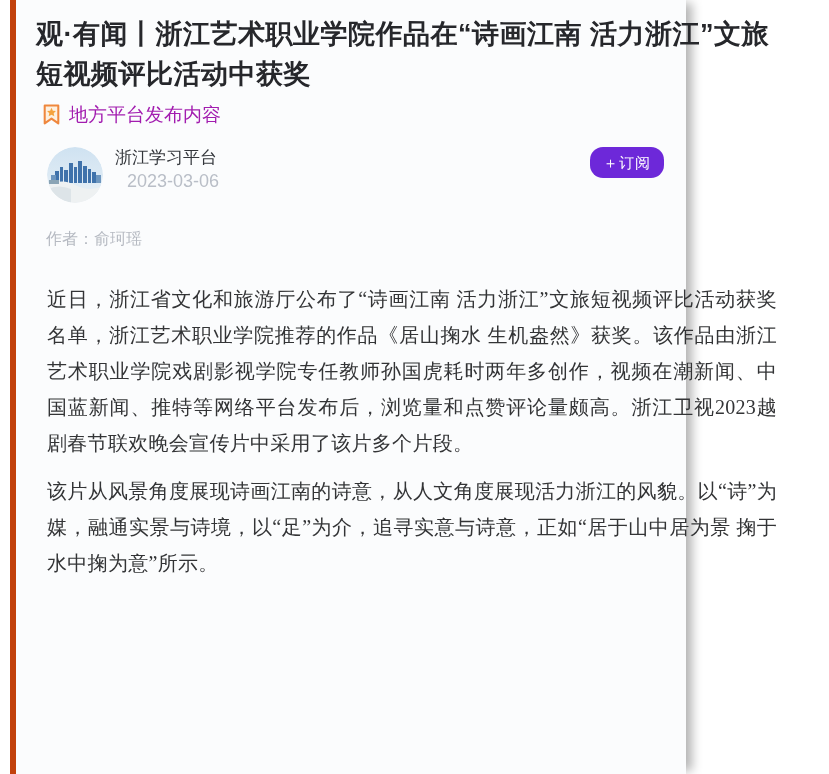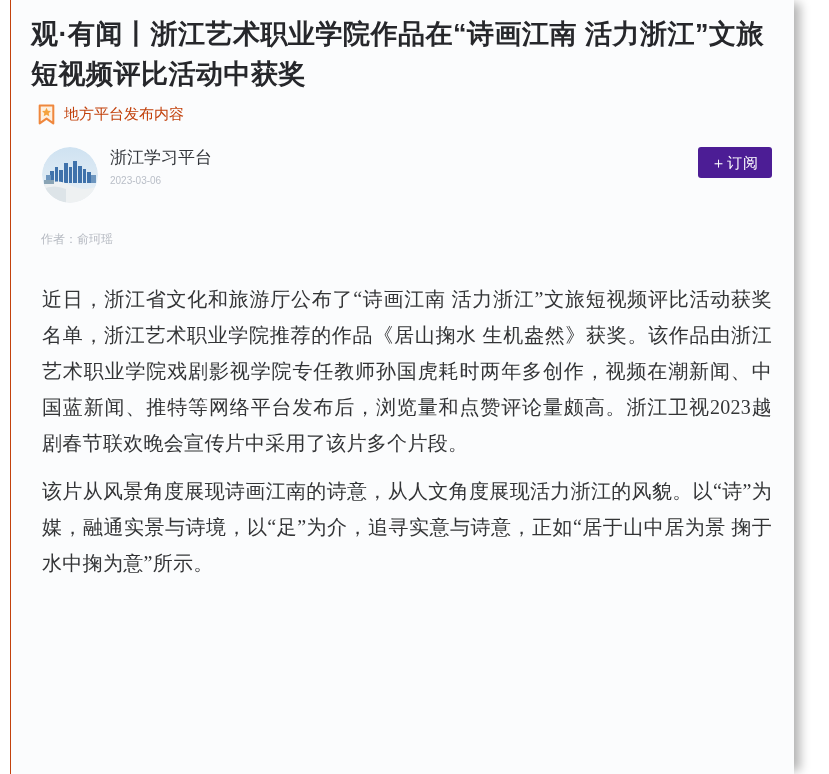--- a/index.html
+++ b/index.html
@@ -2,60 +2,60 @@
 <html><head>
 <meta charset="utf-8">
 <style>
   html,body{margin:0;padding:0;}
   body{
     width:829px;height:774px;overflow:hidden;position:relative;
     background:#ffffff;
     font-family:"Liberation Sans","DejaVu Sans",sans-serif;
   }
   .page{
-    position:absolute;left:10px;top:0;width:784px;height:774px;
+    position:absolute;left:10px;top:0;width:676px;height:774px;
     background:#fbfcfd;
-    border-left:1px solid #c2410c;
+    border-left:6px solid #c2410c;
     box-shadow:9px 0 10px -3px rgba(0,0,0,0.30);
     box-sizing:border-box;
   }
   .title{
     margin:14px 24px 0 20px;
     width:748px;
     font-size:27px;font-weight:700;color:#26272b;
     line-height:40px;letter-spacing:0.5px;
   }
   .tag-row{
     display:flex;align-items:center;gap:9px;
     margin:9px 20px 0 27px;height:23px;
   }
   .tag-badge{width:17px;height:21px;display:block;}
-  .tag-label{font-size:15px;color:#c2410c;}
+  .tag-label{font-size:19px;color:#a21caf;}
   .pub-row{
     display:flex;align-items:flex-start;
     margin:21px 22px 0 31px;height:56px;
   }
   .avatar{
     width:56px;height:56px;border-radius:50%;overflow:hidden;
     flex:0 0 auto;display:block;
   }
   .pub-meta{margin-left:12px;flex:1 1 auto;}
   .pub-name{font-size:17px;font-weight:500;color:#33363b;line-height:22px;}
-  .pub-date{font-size:10px;color:#b9bec7;line-height:20px;margin-top:2px;}
+  .pub-date{font-size:18px;color:#b9bec7;line-height:20px;margin-top:2px;margin-left:12px;}
   .subscribe-btn{
     flex:0 0 auto;
-    background:#4c1d95;color:#ffffff;
+    background:#6d28d9;color:#ffffff;
     font-size:15px;line-height:15px;
-    padding:8px 13px;border-radius:3px;border:none;
+    padding:8px 13px;border-radius:13px;border:none;
     cursor:pointer;letter-spacing:1px;
     font-family:inherit;
   }
   .byline{
     margin:27px 20px 0 30px;
-    font-size:12px;color:#b6bac2;line-height:18px;height:18px;
+    font-size:16px;color:#b6bac2;line-height:18px;height:18px;
   }
   .article{margin:33px 28px 0 31px;width:730px;font-family:Liberation Serif, serif;}
   .article p{
     margin:0 0 12px 0;
     font-size:20px;color:#333436;
     line-height:36px;
     text-align:justify;
     letter-spacing:0.3px;
   }
 </style>

